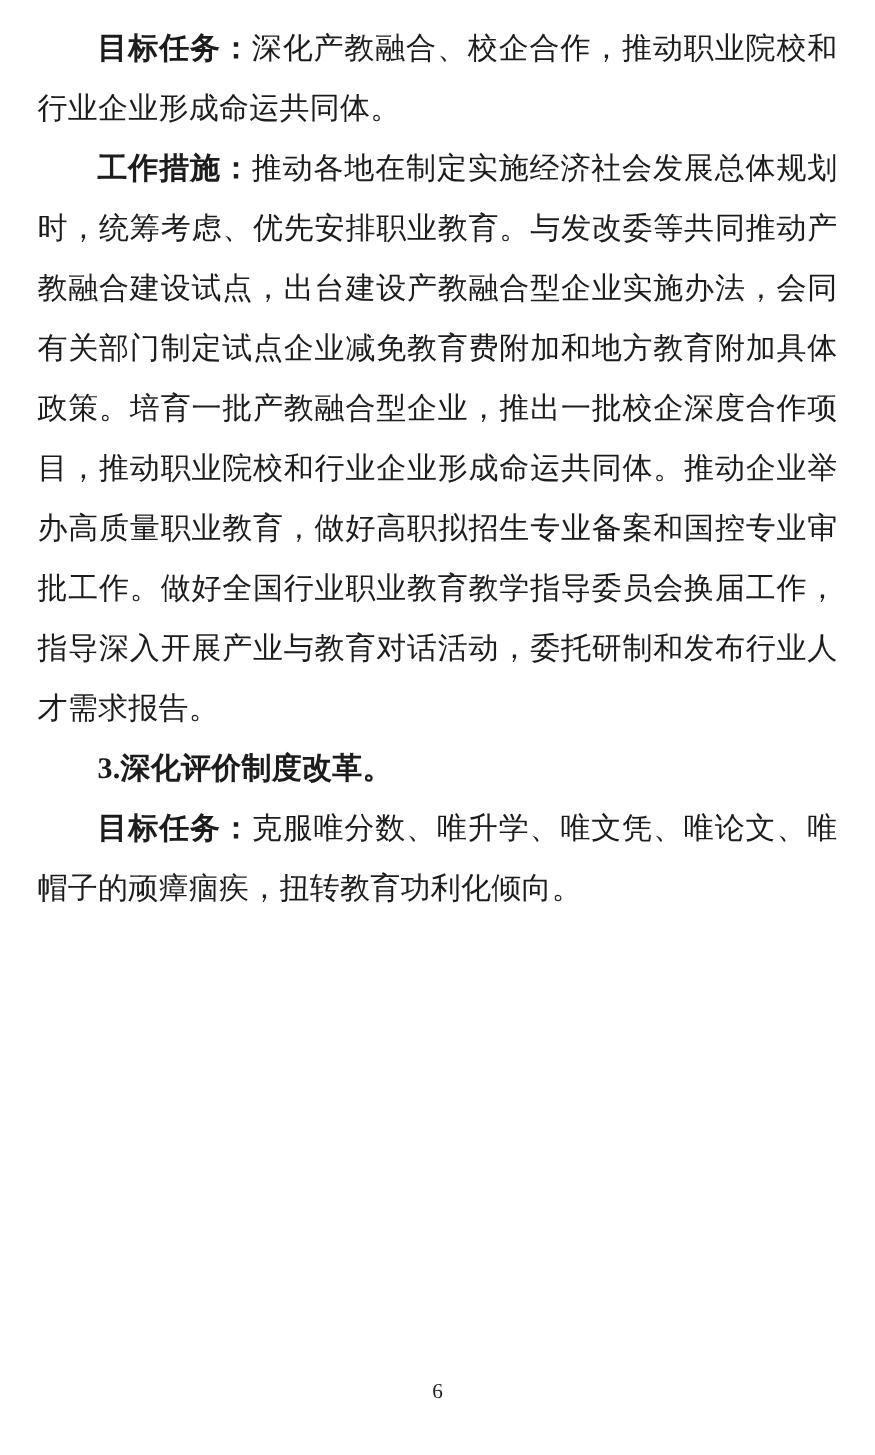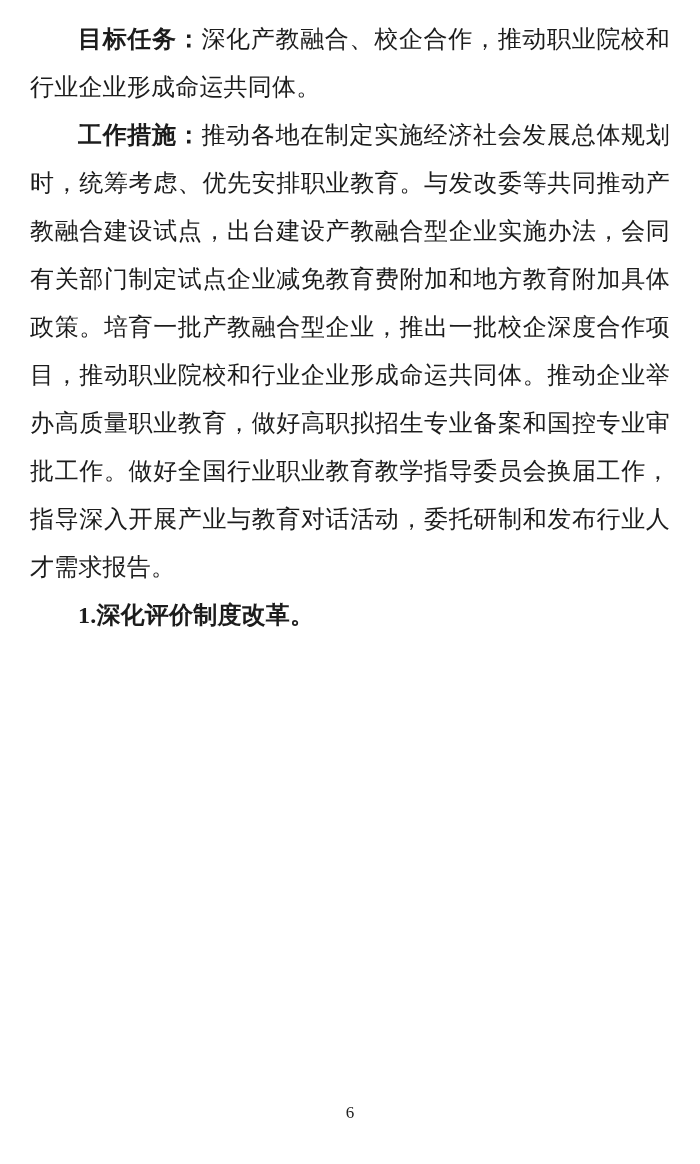--- a/index.html
+++ b/index.html
@@ -57,20 +57,21 @@
 </head>
 <body>
 
 <div class="page">
   <div class="content">
 
     <p class="para"><span class="lead">目标任务：</span><span>深化产教融合、校企合作，推动职业院校和行业企业形成命运共同体。</span></p>
 
     <p class="para"><span class="lead">工作措施：</span><span>推动各地在制定实施经济社会发展总体规划时，统筹考虑、优先安排职业教育。与发改委等共同推动产教融合建设试点，出台建设产教融合型企业实施办法，会同有关部门制定试点企业减免教育费附加和地方教育附加具体政策。培育一批产教融合型企业，推出一批校企深度合作项目，推动职业院校和行业企业形成命运共同体。推动企业举办高质量职业教育，做好高职拟招生专业备案和国控专业审批工作。做好全国行业职业教育教学指导委员会换届工作，指导深入开展产业与教育对话活动，委托研制和发布行业人才需求报告。</span></p>
 
-    <p class="heading">1.深化评价制度改革。</p>
+    <p class="heading">3.深化评价制度改革。</p>
 
+    <p class="para"><span class="lead">目标任务：</span><span>克服唯分数、唯升学、唯文凭、唯论文、唯帽子的顽瘴痼疾，扭转教育功利化倾向。</span></p>
 
 
   </div>
 
   <div class="footer">6</div>
 </div>
 
 </body></html>

